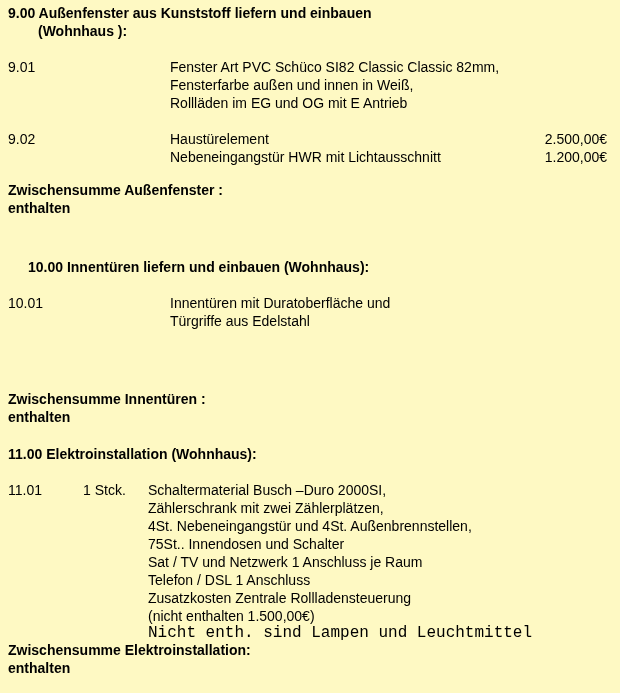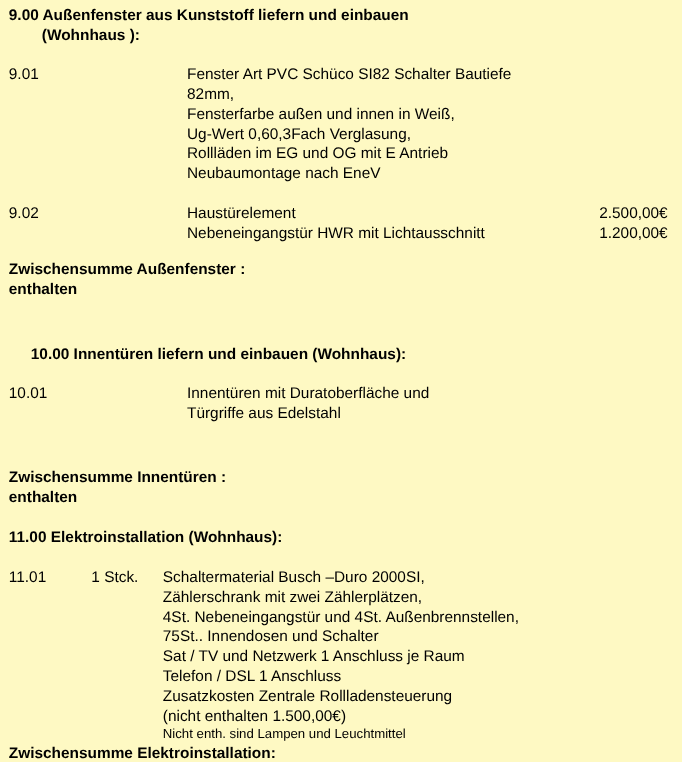--- a/index.html
+++ b/index.html
@@ -42,49 +42,48 @@
     text-align: right;
     white-space: nowrap;
   }
   .subtotal {
     display: flex;
     justify-content: space-between;
     font-weight: bold;
     flex-direction: column;
   }
   .note {
-    font-size: 12px;
+    font-size: 16px;
     line-height: 15px;
     padding-top: 1px;
+    font-family: Liberation Mono, monospace;
   }
   .mt-item   { margin-top: 18px; }
   .mt-sub1   { margin-top: 15px; }
   .mt-head10 { margin-top: 41px; margin-left: 20px; }
-  .mt-sub2   { margin-top: 40px; }
+  .mt-sub2   { margin-top: 60px; }
   .mt-head11 { margin-top: 19px; }
   .mt-sub3   { }
 </style>
 </head>
 <body>
 
 <div class="page">
 
   <div class="heading">
     <div>9.00 Außenfenster aus Kunststoff liefern und einbauen</div>
     <div class="indent2">(Wohnhaus ):</div>
   </div>
 
   <div class="row row-a mt-item">
     <div>9.01</div>
     <div>
-      <div>Fenster Art PVC Schüco SI82 Schalter Bautiefe 82mm,</div>
+      <div>Fenster Art PVC Schüco SI82 Classic Classic 82mm,</div>
       <div>Fensterfarbe außen und innen in Weiß,</div>
-      <div>Ug-Wert 0,60,3Fach Verglasung,</div>
       <div>Rollläden im EG und OG mit E Antrieb</div>
-      <div>Neubaumontage nach EneV</div>
     </div>
     <div class="price-col"></div>
   </div>
 
   <div class="row row-a mt-item">
     <div>9.02</div>
     <div>
       <div>Haustürelement</div>
       <div>Nebeneingangstür HWR mit Lichtausschnitt</div>
     </div>

